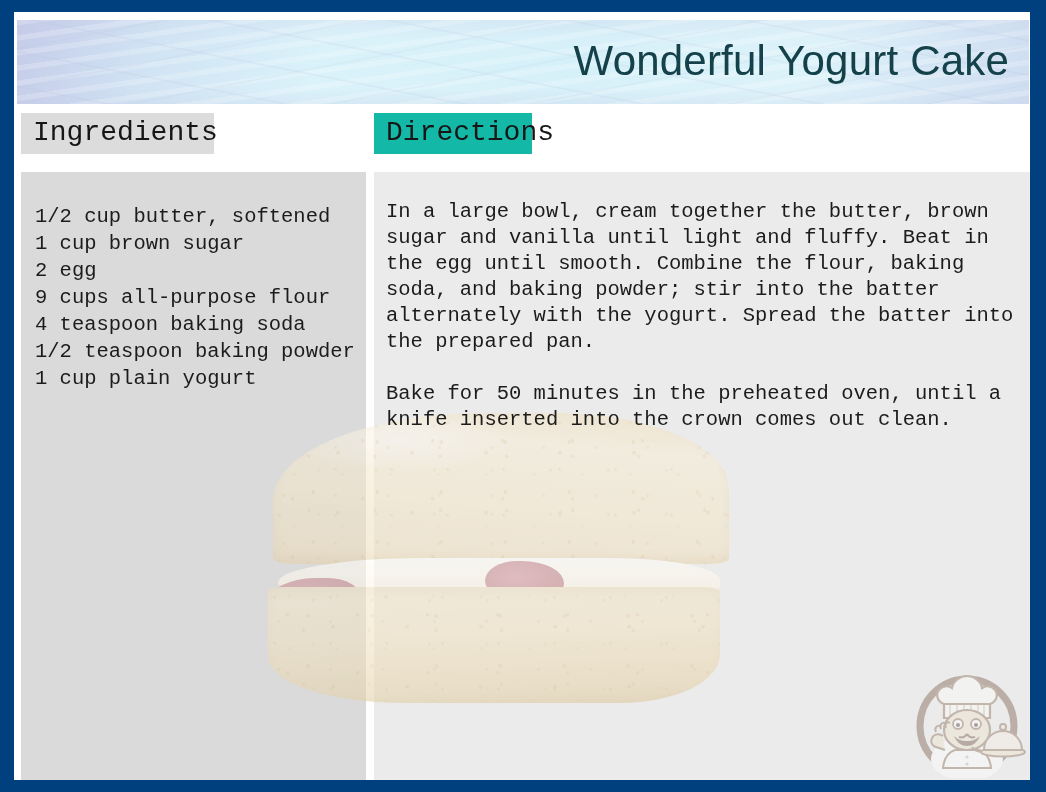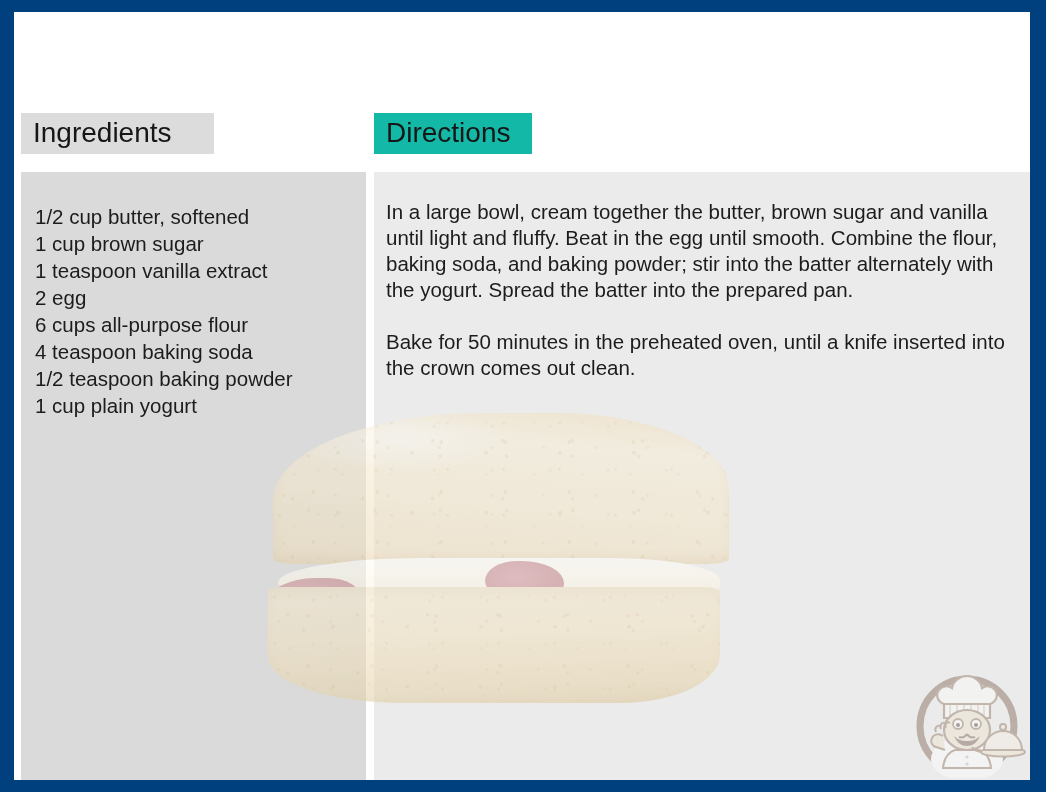--- a/index.html
+++ b/index.html
@@ -90,20 +90,21 @@
   .panels {
     position: absolute;
     left: 0;
     top: 101px;
     width: 1016px;
     height: 660px;
   }
   .panel {
     position: absolute;
     top: 0;
+    font-family: Liberation Mono, monospace;
   }
   .panel-body {
     position: absolute;
     left: 0;
     top: 59px;
     box-sizing: border-box;
   }
   .panel-tab {
     position: absolute;
     left: 0;
@@ -267,34 +268,37 @@
     z-index: 4;
   }
   .chef-logo svg { display: block; width: 100%; height: 100%; }
 </style>
 </head>
 <body>
 
 <div class="card">
   <div class="card-inner">
 
+    <div class="banner">
+      <div class="banner-weave"></div>
+      <div class="banner-title">Wonderful Yogurt Cake</div>
+    </div>
 
     <div class="panels">
 
       <div class="panel panel-ingredients">
         <div class="panel-tab">
           <span class="panel-tab-label">Ingredients</span>
         </div>
         <div class="panel-body">
           <ul class="ingredient-list" id="ingredient-list">
               <li>1/2 cup butter, softened</li>
               <li>1 cup brown sugar</li>
-              <li>1 teaspoon vanilla extract</li>
               <li>2 egg</li>
-              <li>6 cups all-purpose flour</li>
+              <li>9 cups all-purpose flour</li>
               <li>4 teaspoon baking soda</li>
               <li>1/2 teaspoon baking powder</li>
               <li>1 cup plain yogurt</li>
             </ul>
         </div>
       </div>
 
       <div class="panel panel-directions">
         <div class="panel-tab">
           <span class="panel-tab-label">Directions</span>

